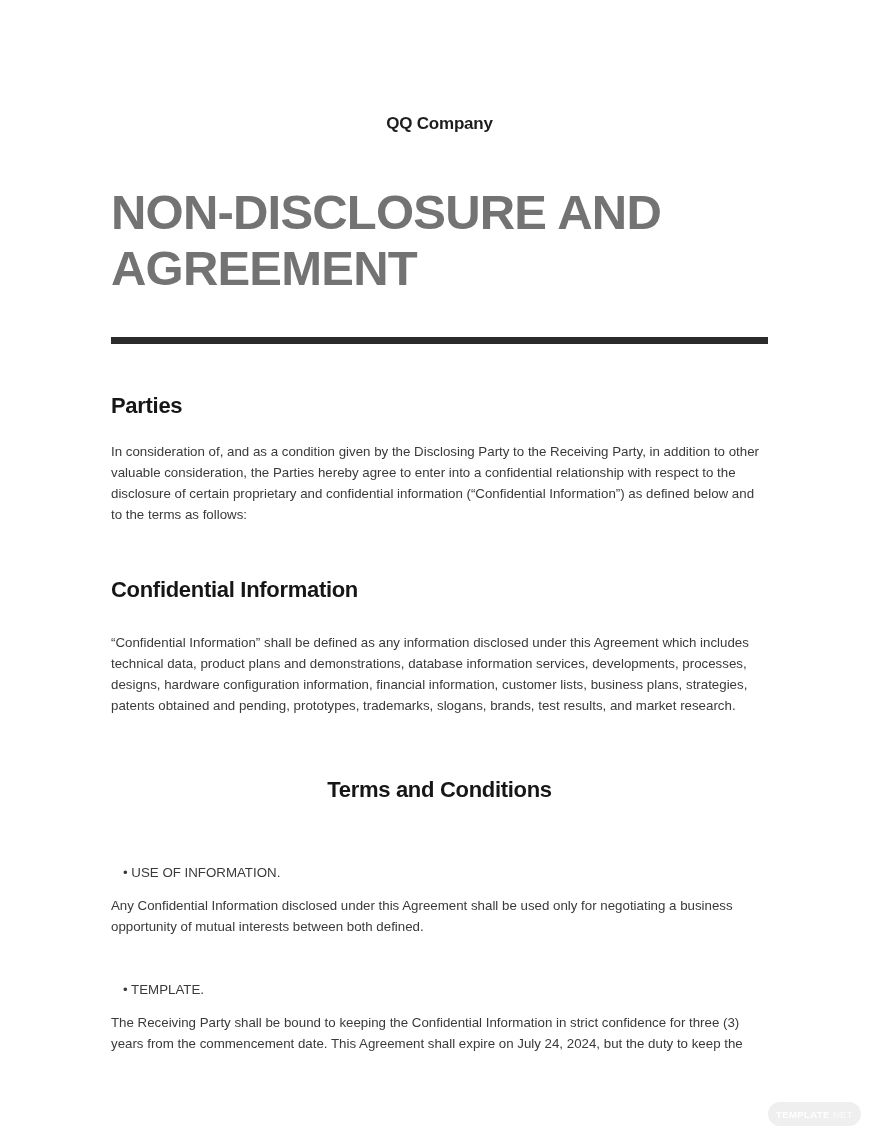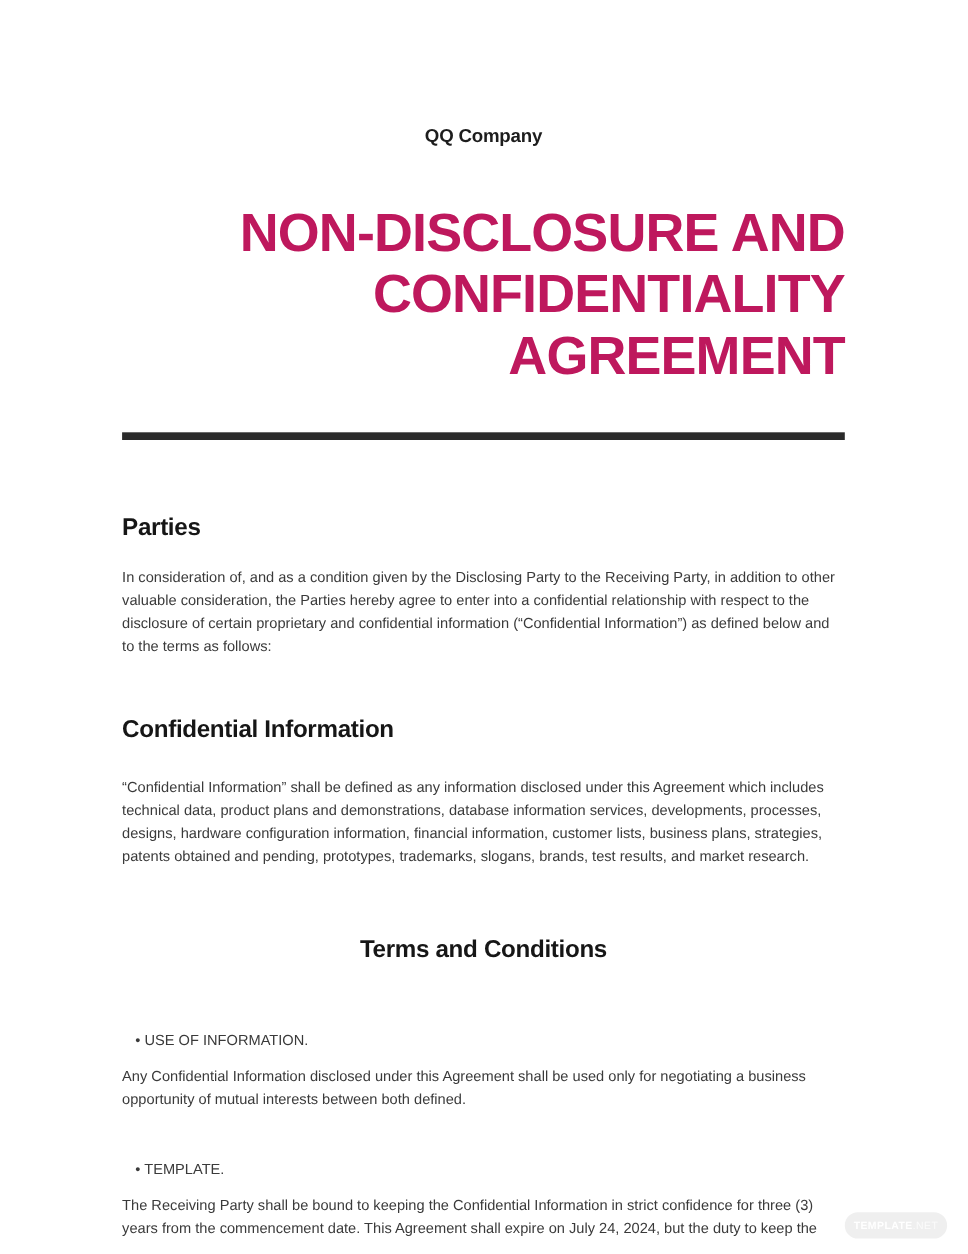--- a/index.html
+++ b/index.html
@@ -33,28 +33,28 @@
     font-weight: 700;
     font-size: 17px;
     letter-spacing: -0.2px;
     color: #1d1d1d;
     margin: 0;
     padding-top: 114px;
   }
 
   
   .doc-title {
-    text-align: right;
+    text-align: left;
     margin: 0;
     padding-top: 50px;
     font-size: 49px;
     line-height: 56px;
     font-weight: 700;
     letter-spacing: -0.8px;
-    color: #be185d;
+    color: #737373;
     text-transform: uppercase;
   }
   .doc-title .tline { display: block; }
 
   
   .divider {
     margin: 0;
     margin-top: 41px;
     height: 7px;
     width: 657px;
@@ -75,21 +75,21 @@
   
   p.body-text {
     margin: 0;
     font-size: 13.3px;
     line-height: 21px;
     color: #3a3a3a;
     text-align: left;
   }
 
   
-  .sp-parties-head   { padding-top: 48px; margin-top: 17px; }
+  .sp-parties-head   { padding-top: 48px; }
   .sp-parties-p1     { padding-top: 28px; }
   .sp-parties-p2     { padding-top: 21px; }
   .sp-ci-head        { padding-top: 51px; }
   .sp-ci-p1          { padding-top: 28px; }
   .sp-terms-head     { padding-top: 60px; }
   .sp-clause-1       { padding-top: 46px; }
   .sp-clause-2       { padding-top: 30px; }
 
   .clause-title {
     margin: 12px;
@@ -121,21 +121,20 @@
 </head>
 <body>
 
 <div class="page">
   <div class="content">
 
     <div class="company-name">QQ Company</div>
 
     <h1 class="doc-title">
       <span class="tline">NON-DISCLOSURE AND</span>
-      <span class="tline">CONFIDENTIALITY</span>
       <span class="tline">AGREEMENT</span>
     </h1>
 
     <div class="divider"></div>
 
     <h2 class="section-heading sp-parties-head">Parties</h2>
 
 
     <p class="body-text sp-parties-p2">In consideration of, and as a condition given by the Disclosing Party to the Receiving Party, in addition to other valuable consideration, the Parties hereby agree to enter into a confidential relationship with respect to the disclosure of certain proprietary and confidential information (“Confidential Information”) as defined below and to the terms as follows:</p>
 

